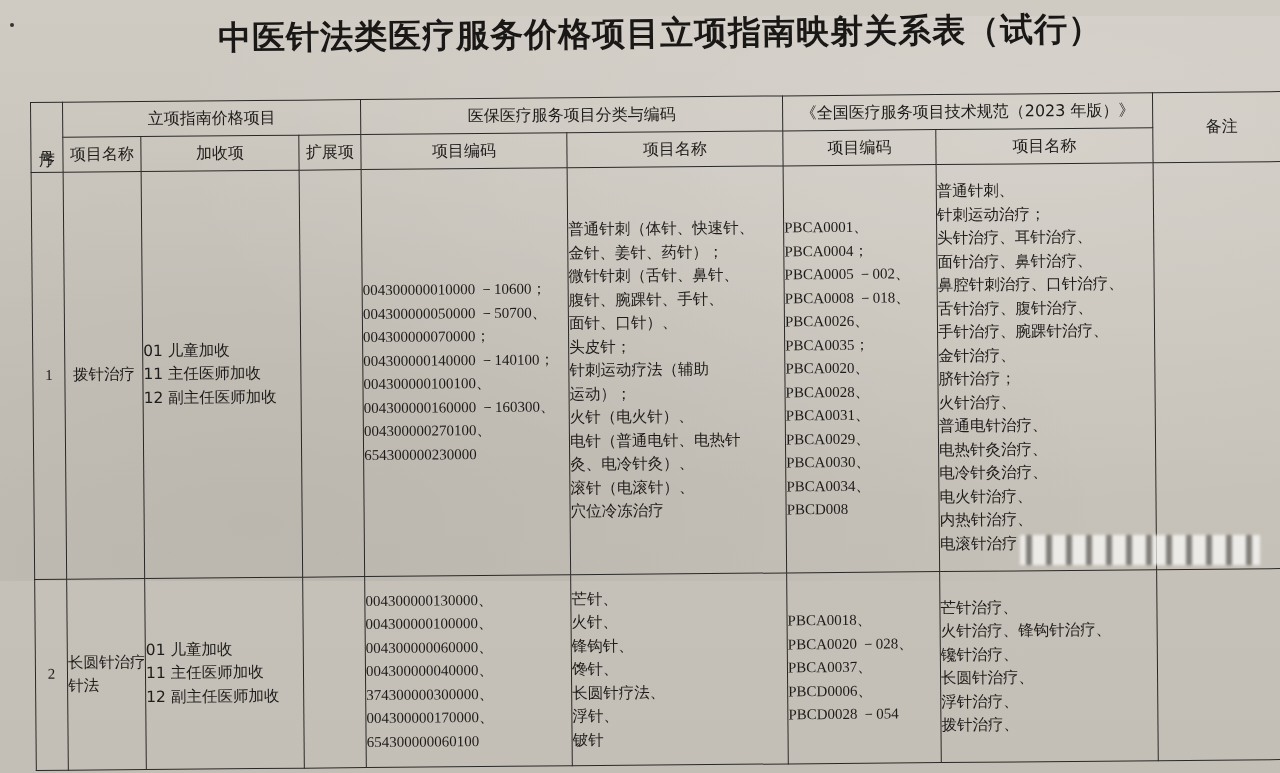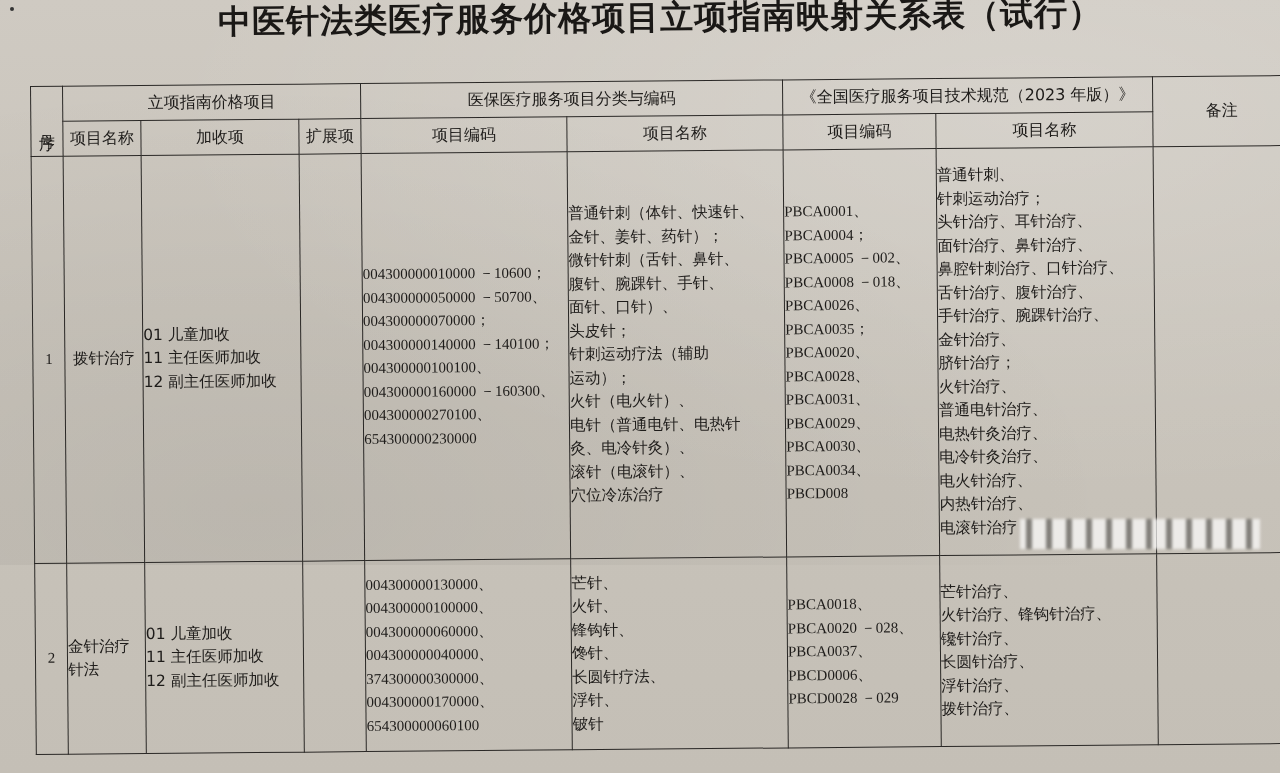--- a/index.html
+++ b/index.html
@@ -4,21 +4,21 @@
   <style>
     html, body { margin: 0; padding: 0; }
     body {
       width: 1280px; height: 773px; overflow: hidden;
       background: linear-gradient(180deg, #cfcac2 0%, #c9c4bb 40%, #c4bfb6 100%);
       font-family: "DejaVu Serif", "Liberation Serif", serif;
       color: #1e1c1a;
       position: relative;
     }
     .paper {
-      position: absolute; left: 0; top: 0; width: 1280px; height: 565px;
+      position: absolute; left: 0; top: 16px; width: 1280px; height: 565px;
       background:
         radial-gradient(ellipse at 80% 20%, rgba(255,255,255,0.18), rgba(255,255,255,0) 60%),
         radial-gradient(ellipse at 20% 90%, rgba(0,0,0,0.06), rgba(0,0,0,0) 60%);
     }
     .doc-title {
       position: absolute; left: 218px; top: 0px;
       font-family: "DejaVu Sans", "Liberation Sans", sans-serif;
       font-weight: bold; font-size: 33px; letter-spacing: 1px;
       color: #1a1816;
       transform: rotate(-0.6deg);
@@ -180,21 +180,21 @@
           <span class="line">电火针治疗、</span>
           <span class="line">内热针治疗、</span>
           <span class="line">电滚针治疗</span>
         </td>
         <td class="cell"></td>
       </tr>
 
       <tr class="row2">
         <td class="cell mono center">2</td>
         <td class="cell">
-          <span class="line">金针治疗</span>
+          <span class="line">长圆针治疗</span>
           <span class="line">针法</span>
         </td>
         <td class="cell">
           <span class="line">01 儿童加收</span>
           <span class="line">11 主任医师加收</span>
           <span class="line">12 副主任医师加收</span>
         </td>
         <td class="cell"></td>
         <td class="cell mono">
           <span class="line">004300000130000、</span>
@@ -212,21 +212,21 @@
           <span class="line">馋针、</span>
           <span class="line">长圆针疗法、</span>
           <span class="line">浮针、</span>
           <span class="line">铍针</span>
         </td>
         <td class="cell mono">
           <span class="line">PBCA0018、</span>
           <span class="line">PBCA0020 －028、</span>
           <span class="line">PBCA0037、</span>
           <span class="line">PBCD0006、</span>
-          <span class="line">PBCD0028 －029</span>
+          <span class="line">PBCD0028 －054</span>
         </td>
         <td class="cell">
           <span class="line">芒针治疗、</span>
           <span class="line">火针治疗、锋钩针治疗、</span>
           <span class="line">镵针治疗、</span>
           <span class="line">长圆针治疗、</span>
           <span class="line">浮针治疗、</span>
           <span class="line">拨针治疗、</span>
         </td>
         <td class="cell"></td>

